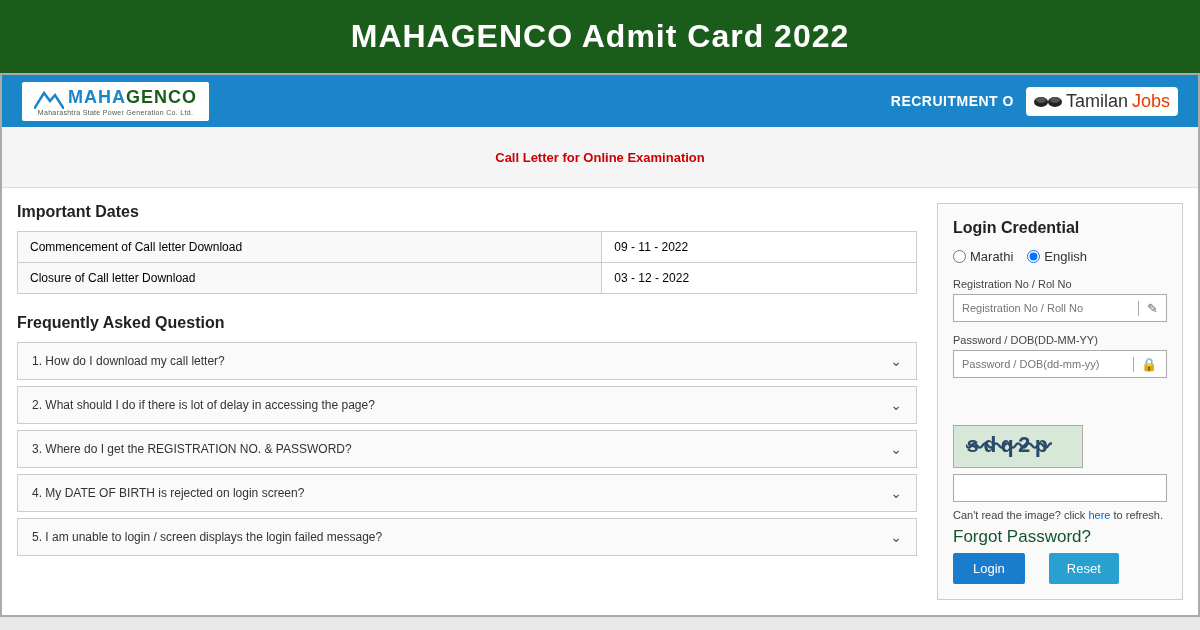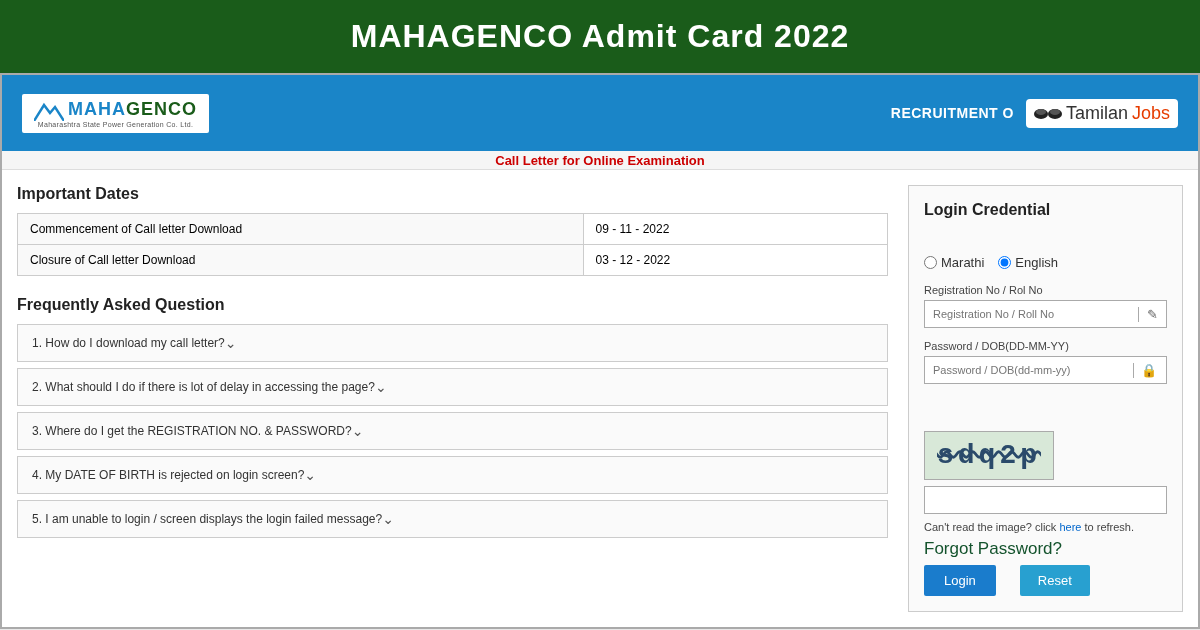--- a/index.html
+++ b/index.html
@@ -30,21 +30,21 @@
       margin: 0;
     }
 
     
     .header-bar {
       background: #1a85c8;
       display: flex;
       align-items: center;
       justify-content: space-between;
       padding: 10px 20px;
-      height: 76px;
+      height: 52px;
     }
     .logo-area {
       background: #fff;
       padding: 5px 12px;
       border-radius: 2px;
       display: flex;
       flex-direction: column;
       align-items: center;
     }
     .logo-main {
@@ -95,21 +95,21 @@
       font-weight: normal;
     }
     .tamilan-tamilan { color: #333; }
     .tamilan-jobs { color: #e63c00; }
 
     
     .sub-header {
       background: #f5f5f5;
       border-bottom: 1px solid #ddd;
       text-align: center;
-      padding: 0;
+      padding: 21px;
     }
     .sub-header span {
       color: #cc0000;
       font-size: 13px;
       font-weight: bold;
     }
 
     
     .body-layout {
       display: flex;
@@ -151,37 +151,37 @@
     .dates-table td:last-child {
       background: #fff;
     }
 
     
     .faq-item {
       border: 1px solid #ccc;
       margin-bottom: 6px;
       padding: 10px 14px;
       display: flex;
-      justify-content: flex-start;
+      justify-content: space-between;
       align-items: center;
       background: #fafafa;
       cursor: pointer;
     }
     .faq-text {
       font-size: 12px;
       color: #333;
     }
     .faq-chevron {
       font-size: 14px;
       color: #555;
     }
 
     
     .right-sidebar {
-      width: 275px;
+      width: 246px;
       border: 1px solid #ccc;
       padding: 15px;
       background: #fafafa;
       flex-shrink: 0;
     }
     .login-title {
       font-size: 16px;
       font-weight: bold;
       color: #222;
       margin-bottom: 12px;
@@ -194,21 +194,20 @@
       align-items: center;
       margin-bottom: 14px;
     }
     .lang-option {
       display: flex;
       align-items: center;
       gap: 4px;
       font-size: 13px;
       color: #333;
       cursor: pointer;
-      margin-top: 24px;
     }
     .lang-option input[type="radio"] {
       cursor: pointer;
     }
 
     
     .field-label {
       font-size: 11px;
       color: #444;
       margin-bottom: 4px;
@@ -240,21 +239,21 @@
       align-items: center;
       cursor: pointer;
     }
 
     
     .captcha-box {
       background: #d8e8d8;
       border: 1px solid #aaa;
       padding: 8px 12px;
       margin-bottom: 6px;
-      font-size: 28px;
+      font-size: 22px;
       font-weight: bold;
       color: #2a4a6a;
       letter-spacing: 4px;
       font-family: 'Courier New', monospace;
       text-decoration: line-through;
       text-decoration-style: wavy;
       width: 130px;
       margin-top: 47px;
     }
     .captcha-input {

